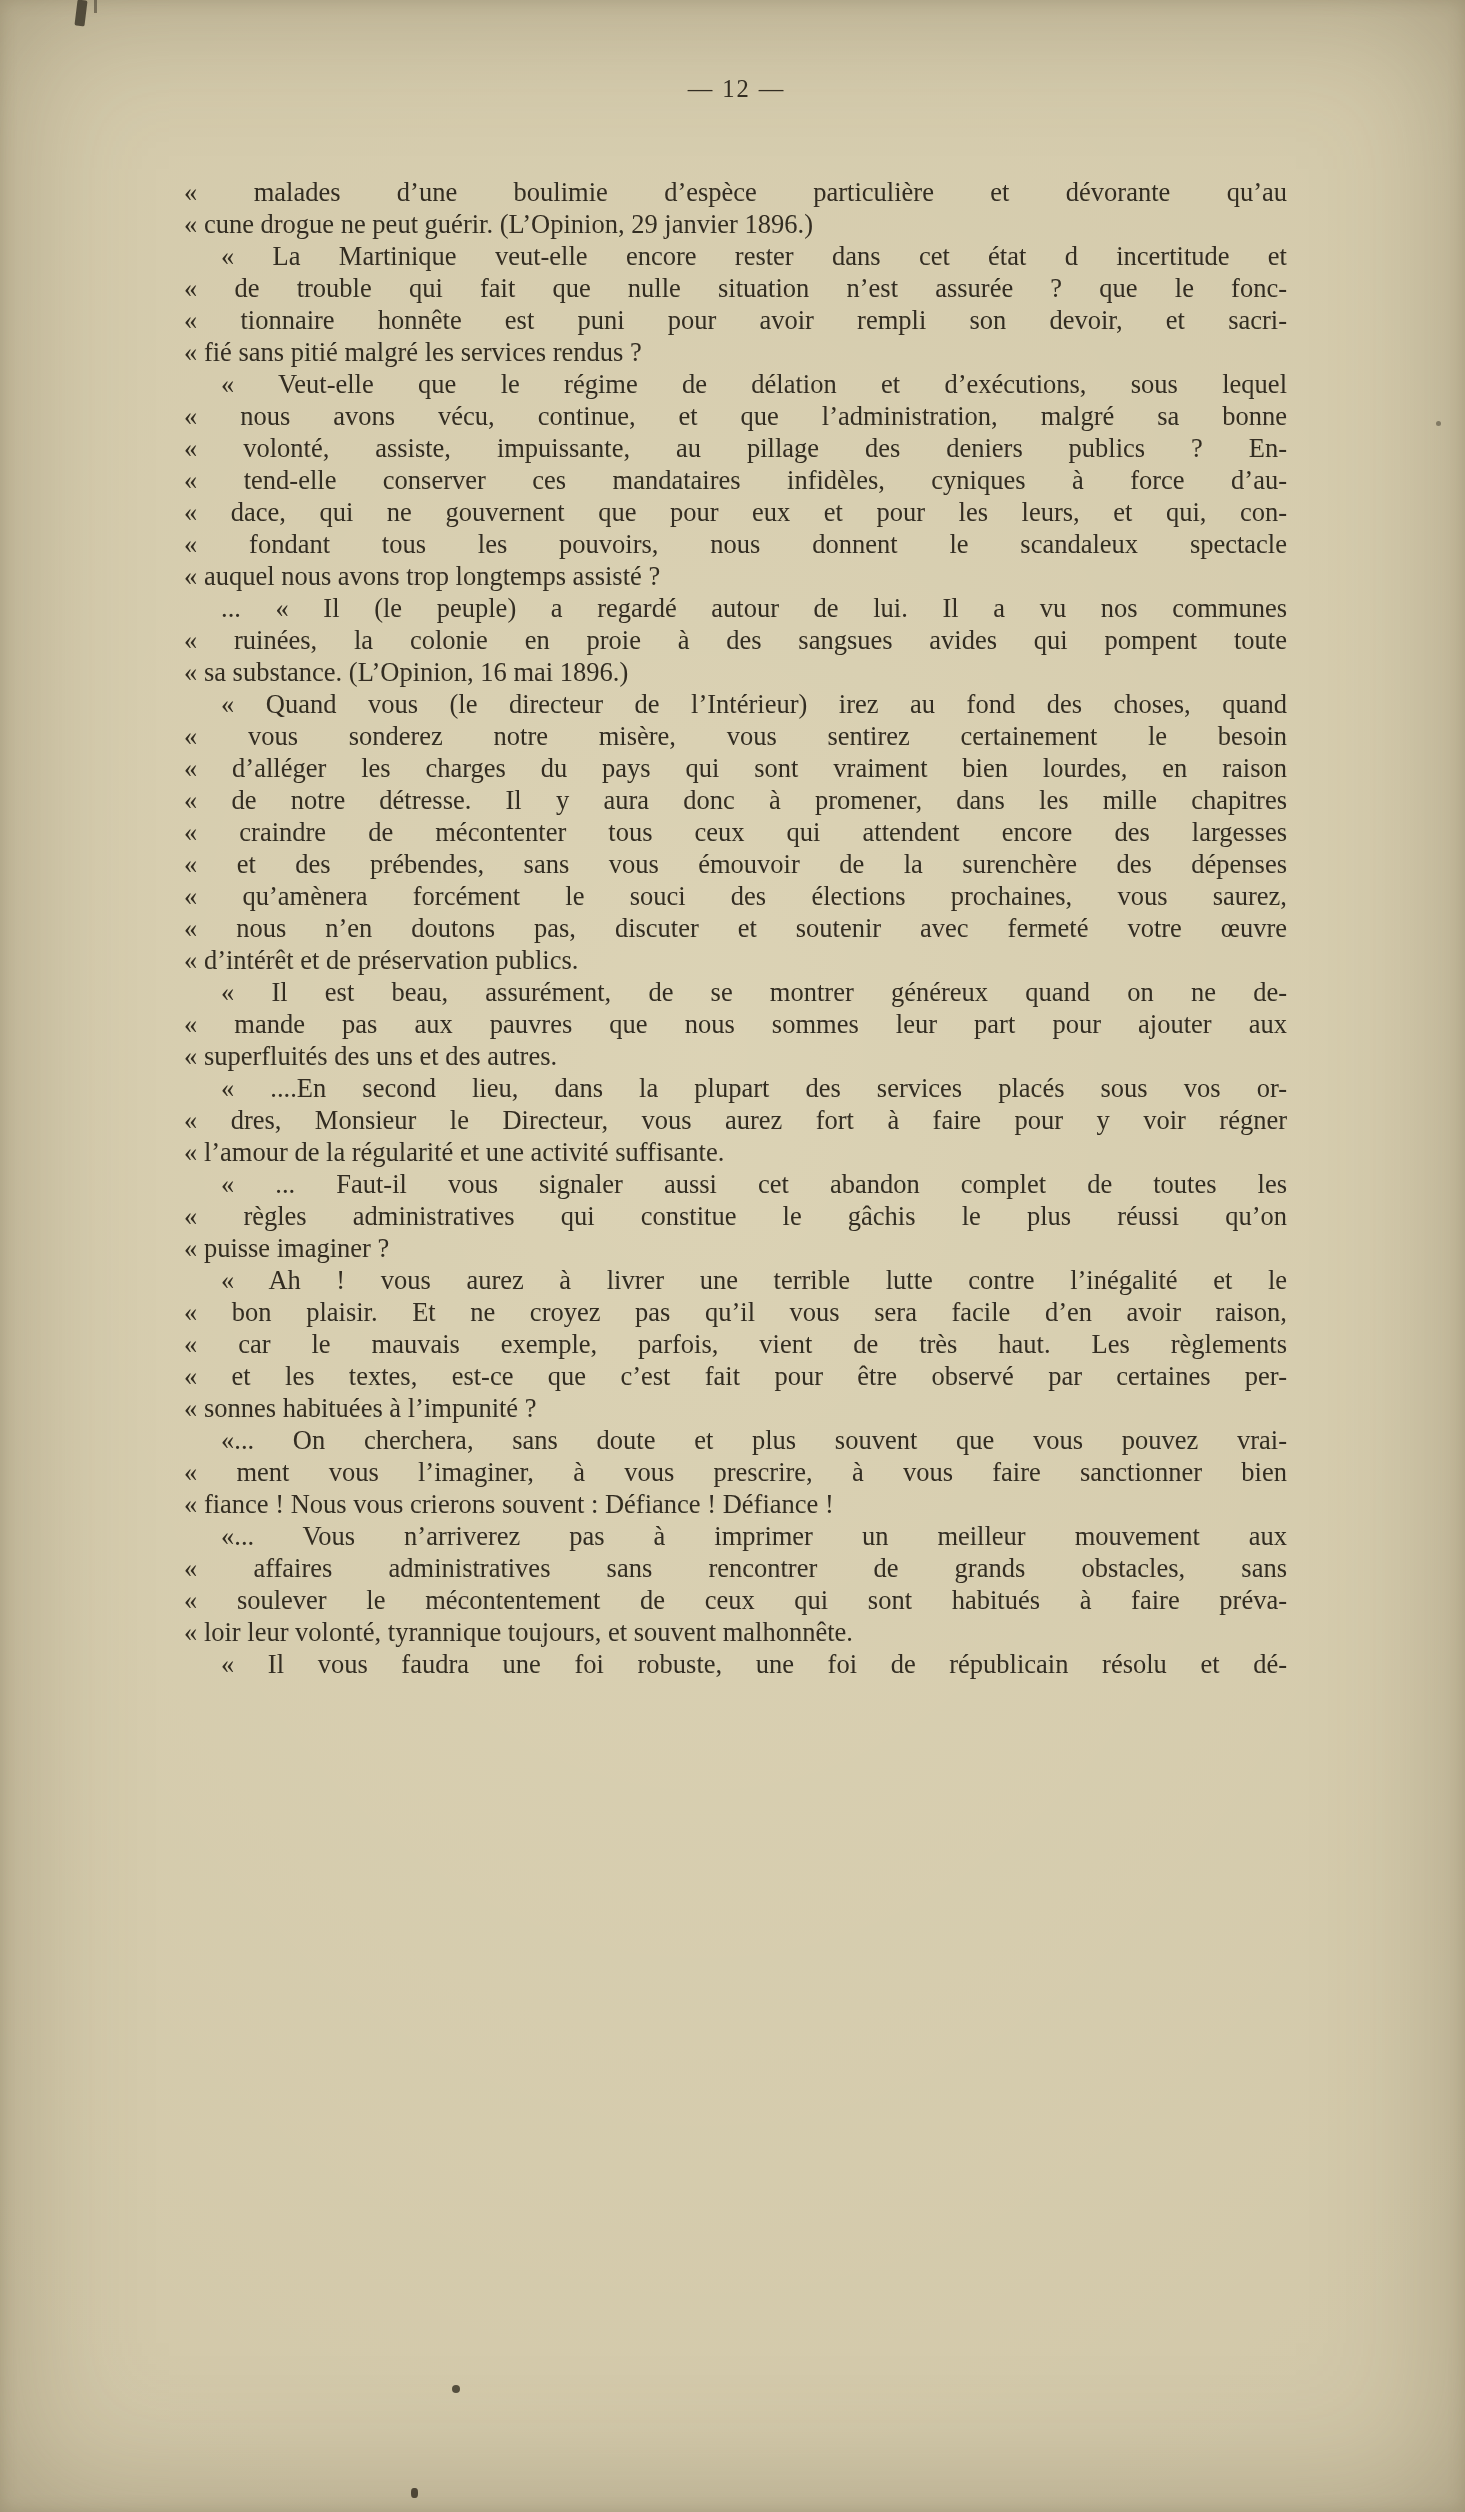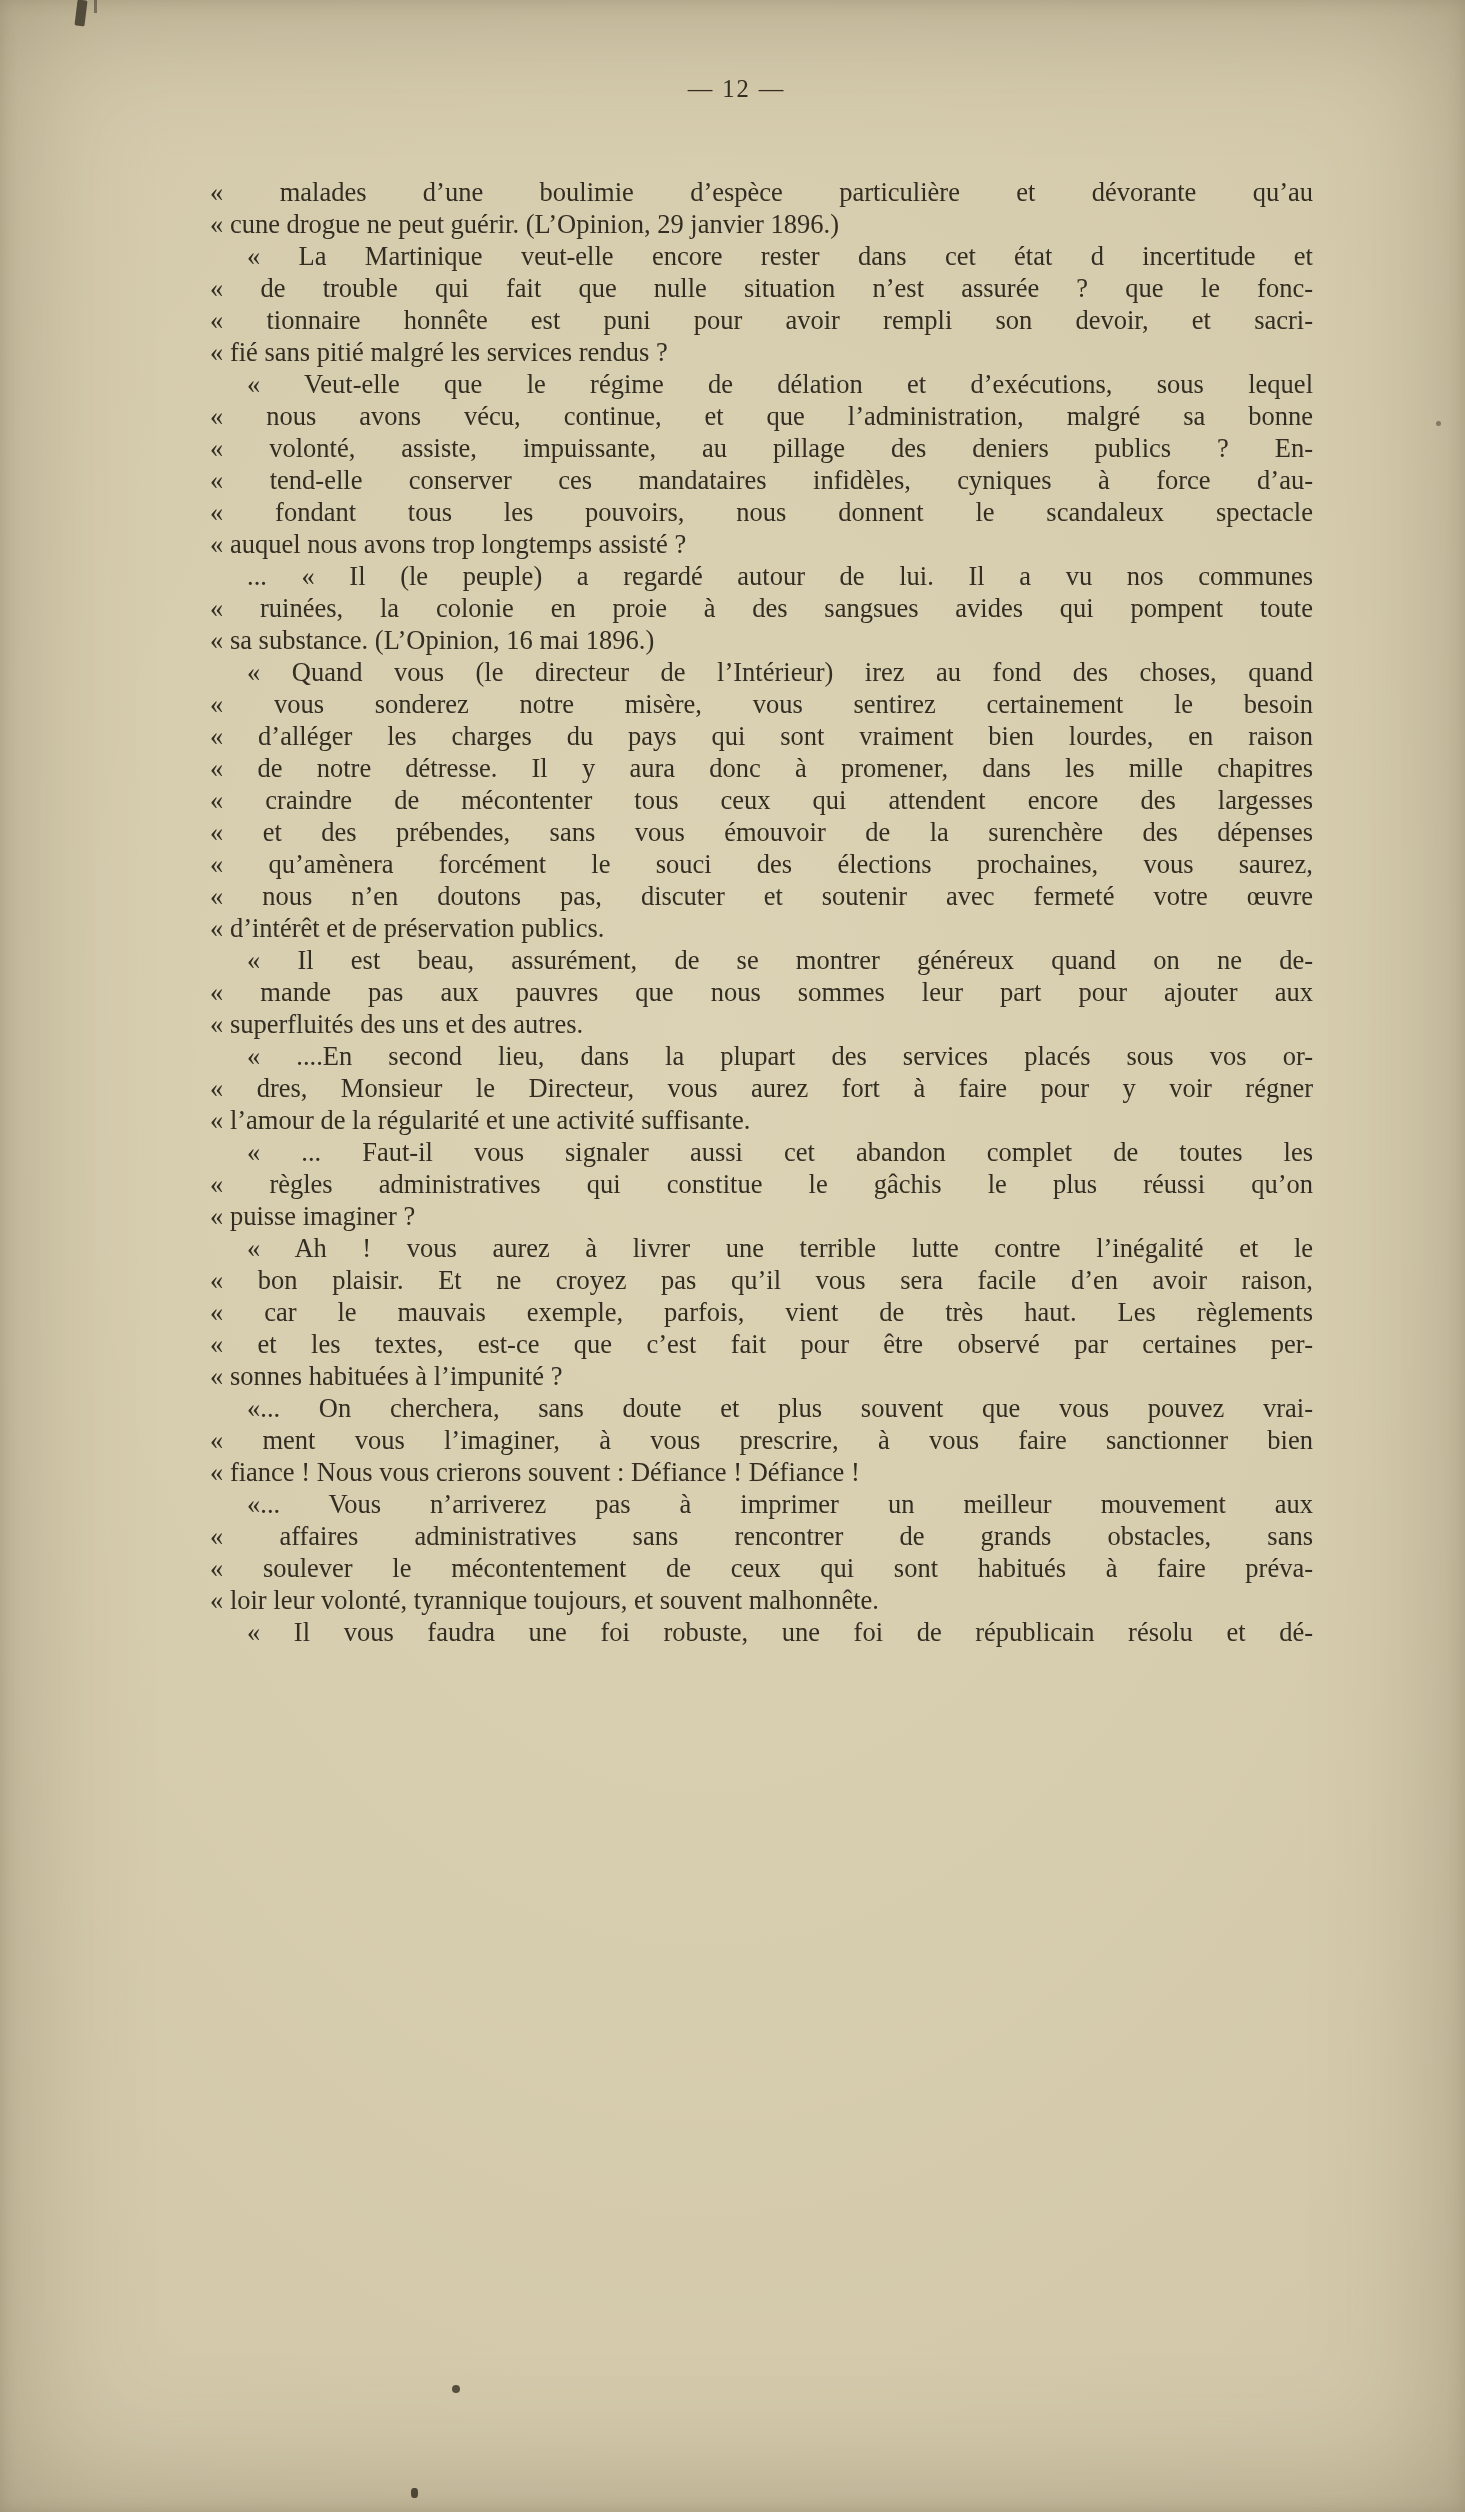--- a/index.html
+++ b/index.html
@@ -30,21 +30,20 @@
     text-align: center;
     font-size: 24.6px;
     letter-spacing: 1.9px;
     color: var(--ink, #332d22);
   }
   .content {
     position: absolute;
     left: 184px;
     top: 176px;
     width: 1103px;
-    margin-left: 26px;
   }
   .line {
     font-size: 26.5px;
     line-height: 32px;
     text-align: justify;
     text-align-last: justify;
     -moz-text-align-last: justify;
     white-space: normal;
     text-rendering: optimizeLegibility;
   }
@@ -93,20 +92,21 @@
       <div class="line">« malades d’une boulimie d’espèce particulière et dévorante qu’au</div>
       <div class="line final">« cune drogue ne peut guérir. (L’Opinion, 29 janvier 1896.)</div>
       <div class="line indent">« La Martinique veut-elle encore rester dans cet état d incertitude et</div>
       <div class="line">« de trouble qui fait que nulle situation n’est assurée ? que le fonc-</div>
       <div class="line">« tionnaire honnête est puni pour avoir rempli son devoir, et sacri-</div>
       <div class="line final">« fié sans pitié malgré les services rendus ?</div>
       <div class="line indent">« Veut-elle que le régime de délation et d’exécutions, sous lequel</div>
       <div class="line">« nous avons vécu, continue, et que l’administration, malgré sa bonne</div>
       <div class="line">« volonté, assiste, impuissante, au pillage des deniers publics ? En-</div>
       <div class="line">« tend-elle conserver ces mandataires infidèles, cyniques à force d’au-</div>
+      <div class="line">« dace, qui ne gouvernent que pour eux et pour les leurs, et qui, con-</div>
       <div class="line">« fondant tous les pouvoirs, nous donnent le scandaleux spectacle</div>
       <div class="line final">« auquel nous avons trop longtemps assisté ?</div>
       <div class="line indent">... « Il (le peuple) a regardé autour de lui. Il a vu nos communes</div>
       <div class="line">« ruinées, la colonie en proie à des sangsues avides qui pompent toute</div>
       <div class="line final">« sa substance. (L’Opinion, 16 mai 1896.)</div>
       <div class="line indent">« Quand vous (le directeur de l’Intérieur) irez au fond des choses, quand</div>
       <div class="line">« vous sonderez notre misère, vous sentirez certainement le besoin</div>
       <div class="line">« d’alléger les charges du pays qui sont vraiment bien lourdes, en raison</div>
       <div class="line">« de notre détresse. Il y aura donc à promener, dans les mille chapitres</div>
       <div class="line">« craindre de mécontenter tous ceux qui attendent encore des largesses</div>

